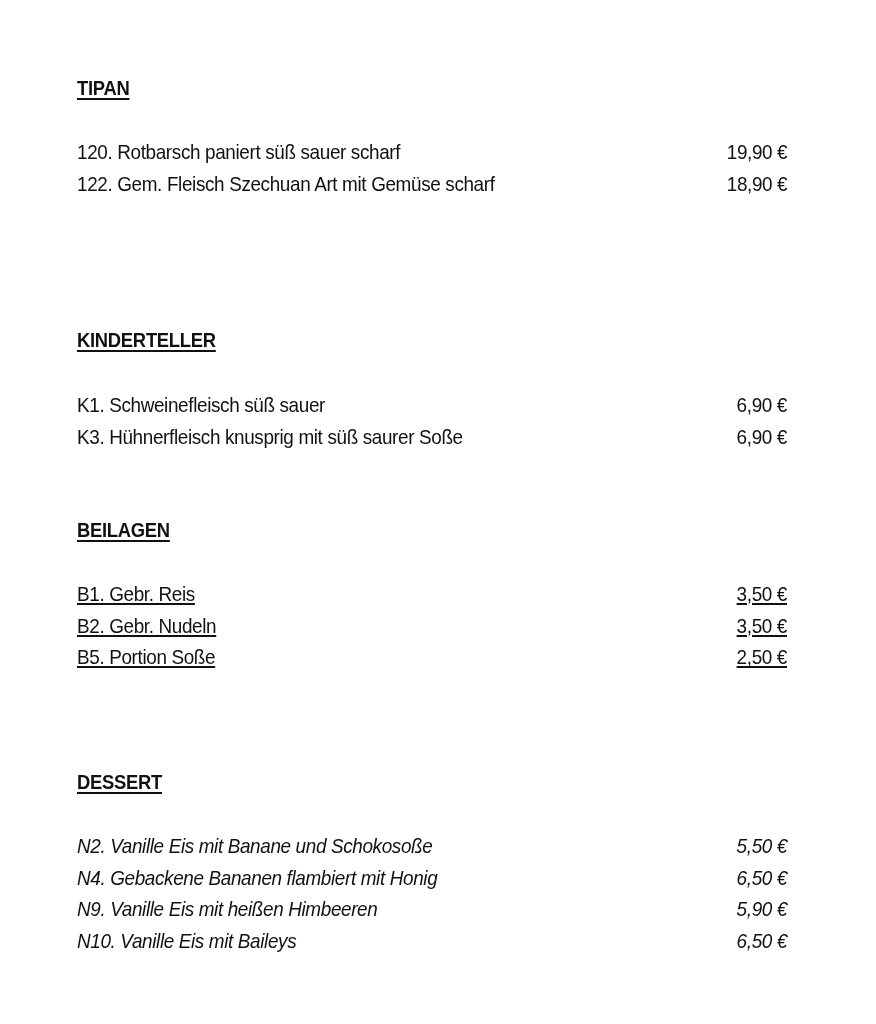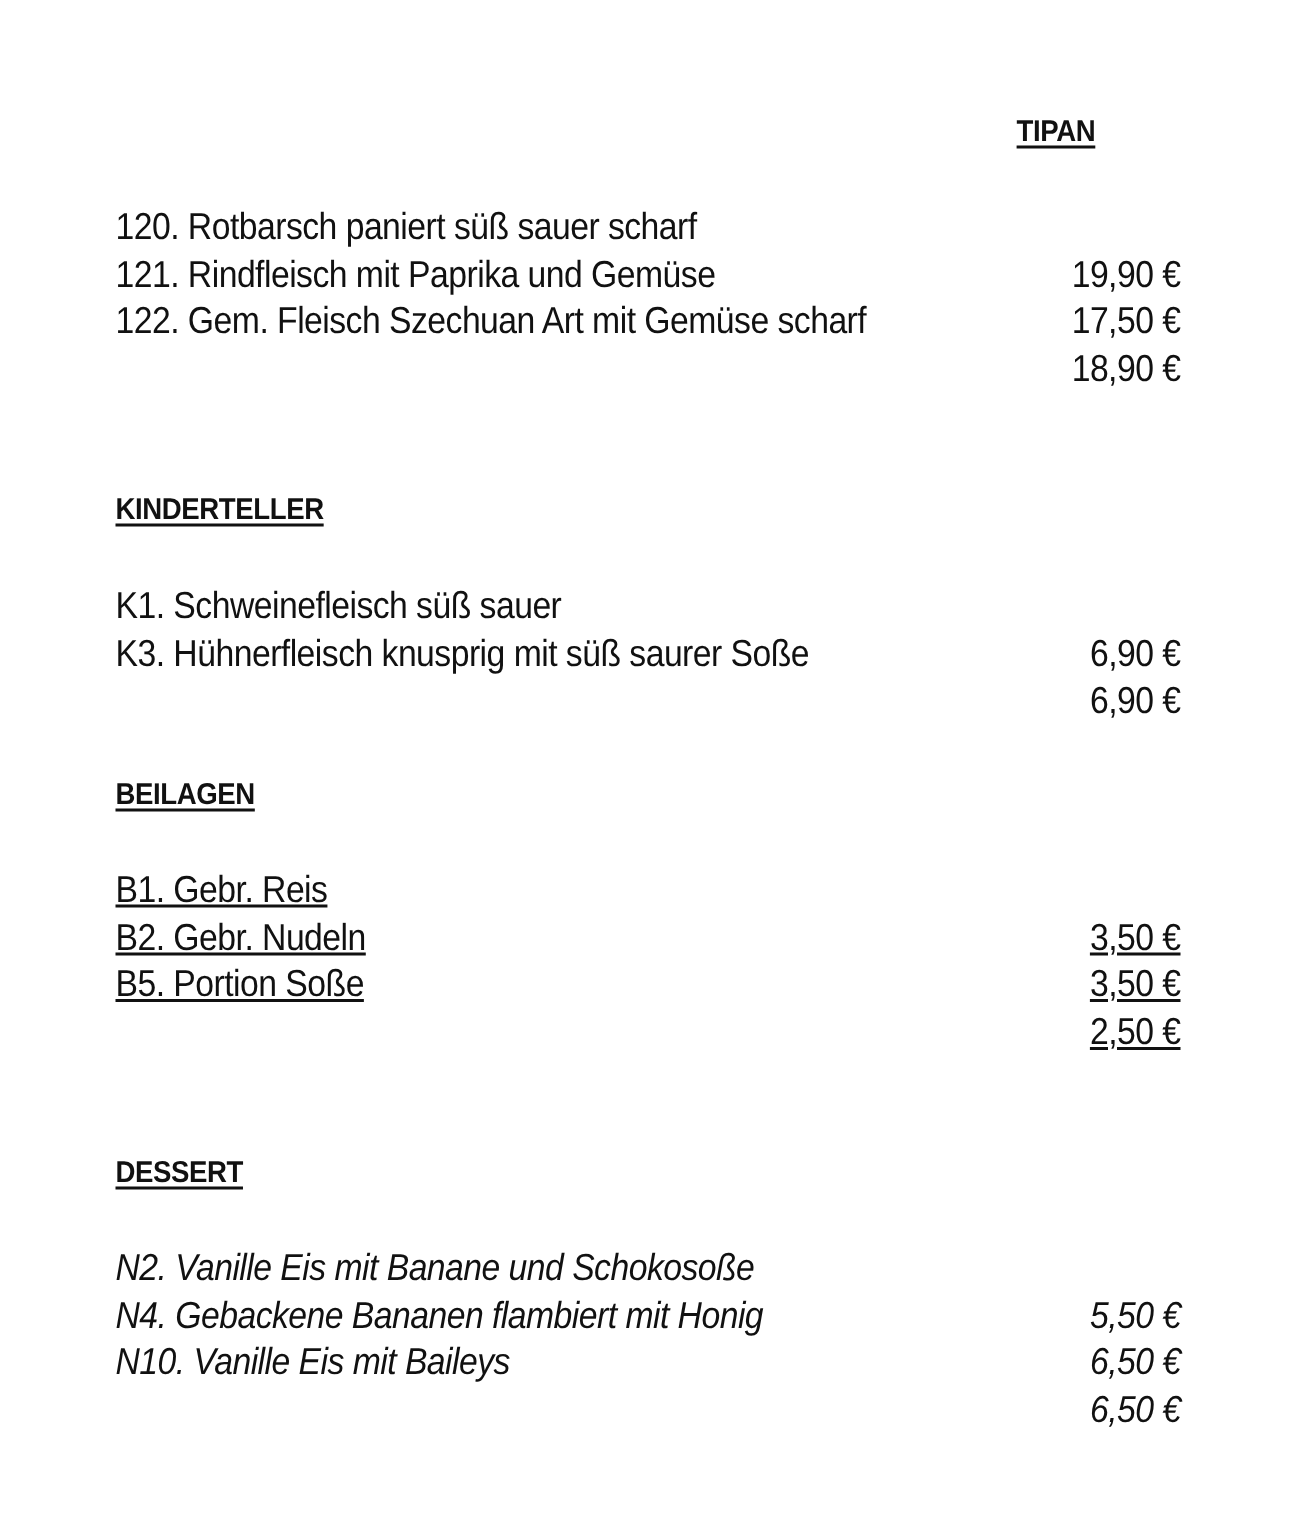--- a/index.html
+++ b/index.html
@@ -41,52 +41,47 @@
     .items {
       position: absolute;
       left: 0;
       width: 710px;
     }
     .item {
       display: flex;
       justify-content: space-between;
       height: 31.7px;
       line-height: 31.7px;
-      font-size: 25px;
+      font-size: 21px;
       letter-spacing: -0.4px;
-      flex-direction: column;
     }
     .item-name {
       white-space: nowrap;
       transform: scaleX(0.9);
       transform-origin: left center;
     }
     .item-price {
       white-space: nowrap;
       text-align: right;
       transform: scaleX(0.9);
       transform-origin: right center;
     }
   </style>
 </head>
 <body>
 
 <div class="page">
 
-  <div class="section" style="top:74px;text-align:right;">
+  <div class="section" style="top:74px;">
     <div class="section-title">TIPAN</div>
   </div>
   <div class="items" style="top:136px;">
     <div class="item">
       <span class="item-name">120. Rotbarsch paniert süß sauer scharf</span>
       <span class="item-price">19,90 €</span>
-    </div>
-    <div class="item">
-      <span class="item-name">121. Rindfleisch mit Paprika und Gemüse</span>
-      <span class="item-price">17,50 €</span>
     </div>
     <div class="item">
       <span class="item-name">122. Gem. Fleisch Szechuan Art mit Gemüse scharf</span>
       <span class="item-price">18,90 €</span>
     </div>
   </div>
 
   <div class="section" style="top:326px;">
     <div class="section-title">KINDERTELLER</div>
   </div>
@@ -125,18 +120,22 @@
   <div class="items" style="top:830px;font-style:italic;">
     <div class="item">
       <span class="item-name">N2. Vanille Eis mit Banane und Schokosoße</span>
       <span class="item-price">5,50 €</span>
     </div>
     <div class="item">
       <span class="item-name">N4. Gebackene Bananen flambiert mit Honig</span>
       <span class="item-price">6,50 €</span>
     </div>
     <div class="item">
+      <span class="item-name">N9. Vanille Eis mit heißen Himbeeren</span>
+      <span class="item-price">5,90 €</span>
+    </div>
+    <div class="item">
       <span class="item-name">N10. Vanille Eis mit Baileys</span>
       <span class="item-price">6,50 €</span>
     </div>
   </div>
 
 </div>
 
 </body></html>

